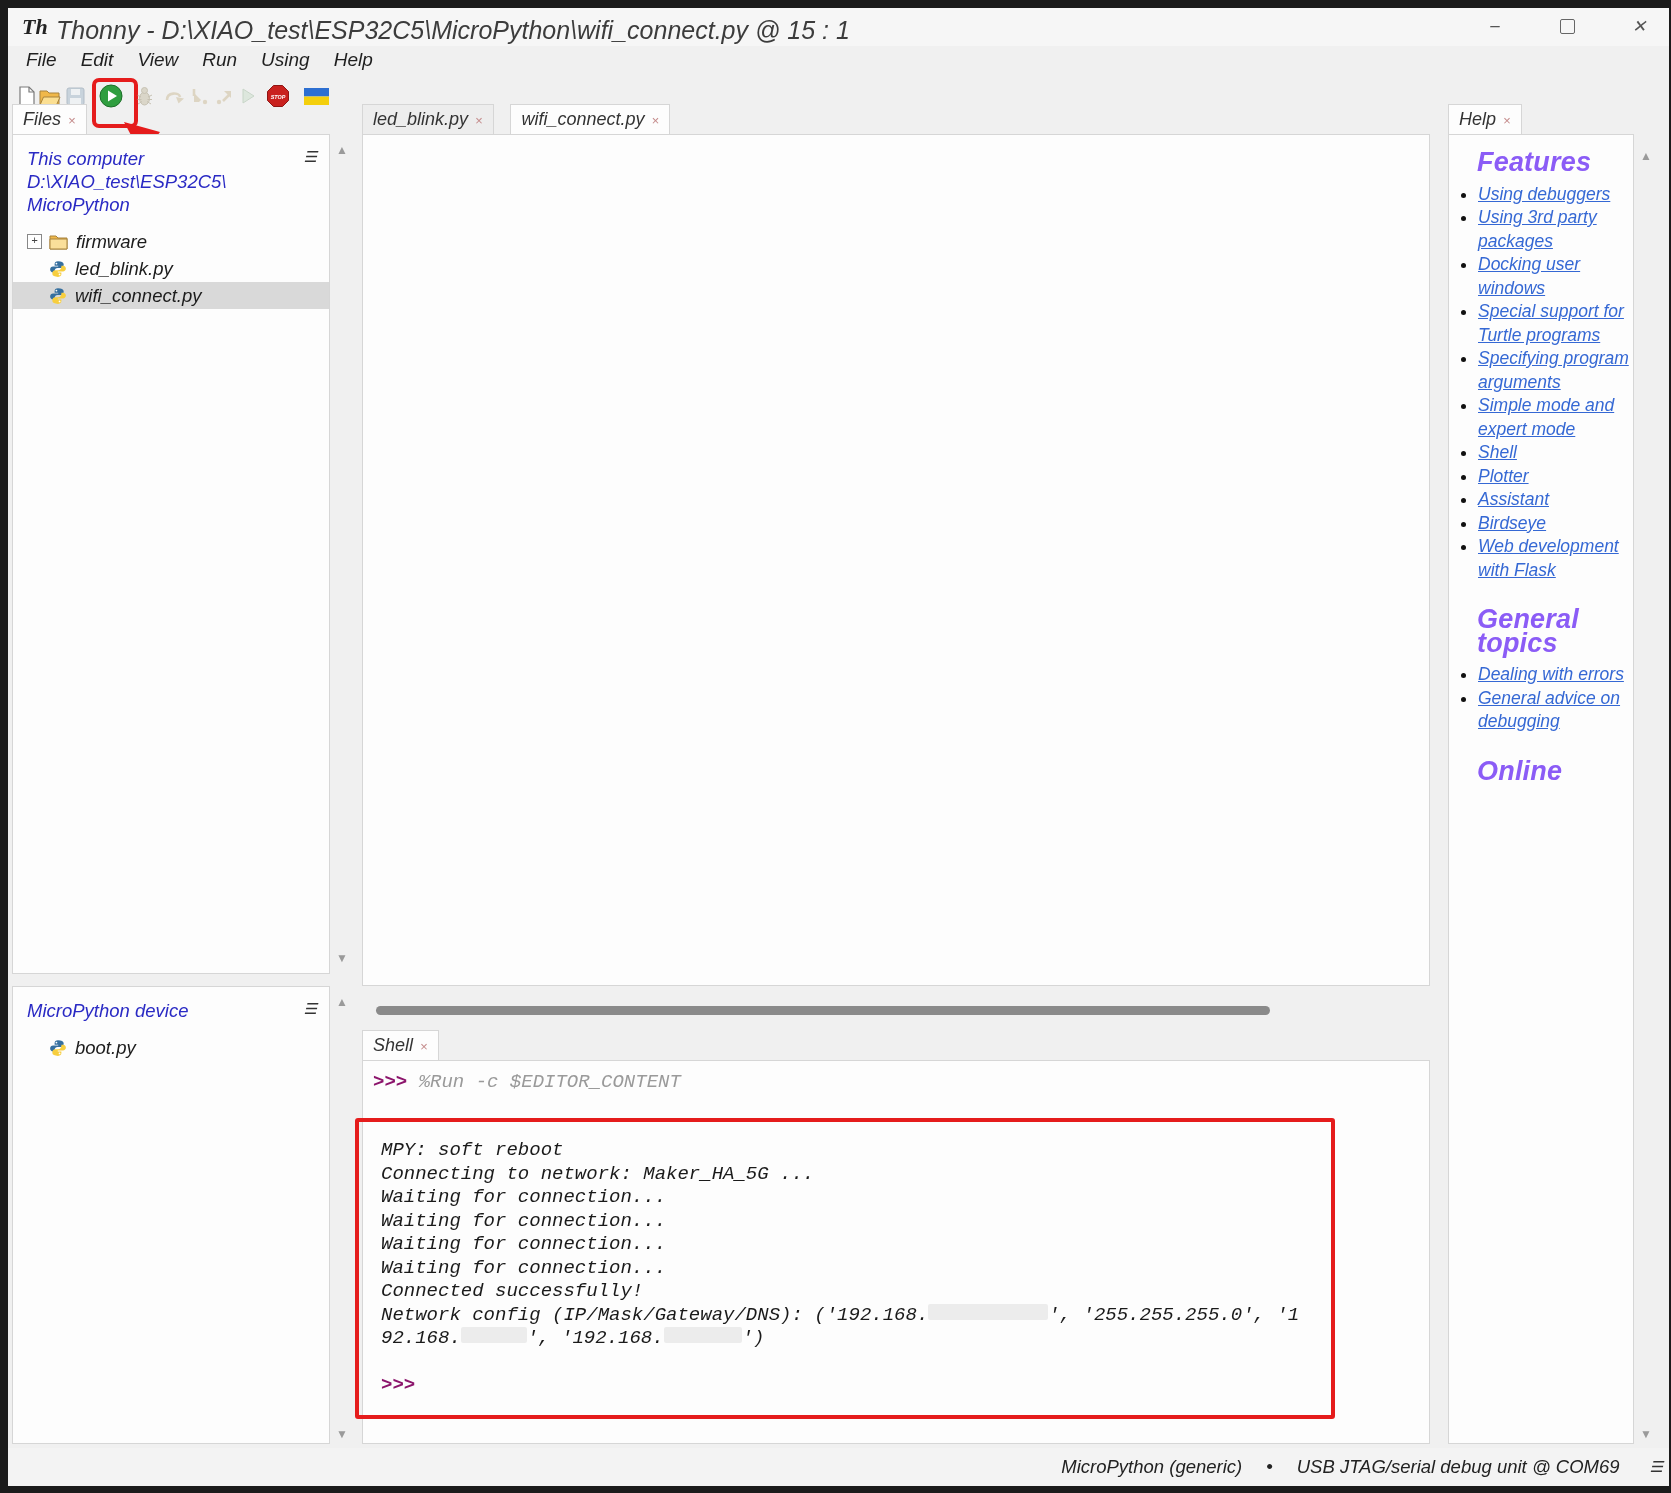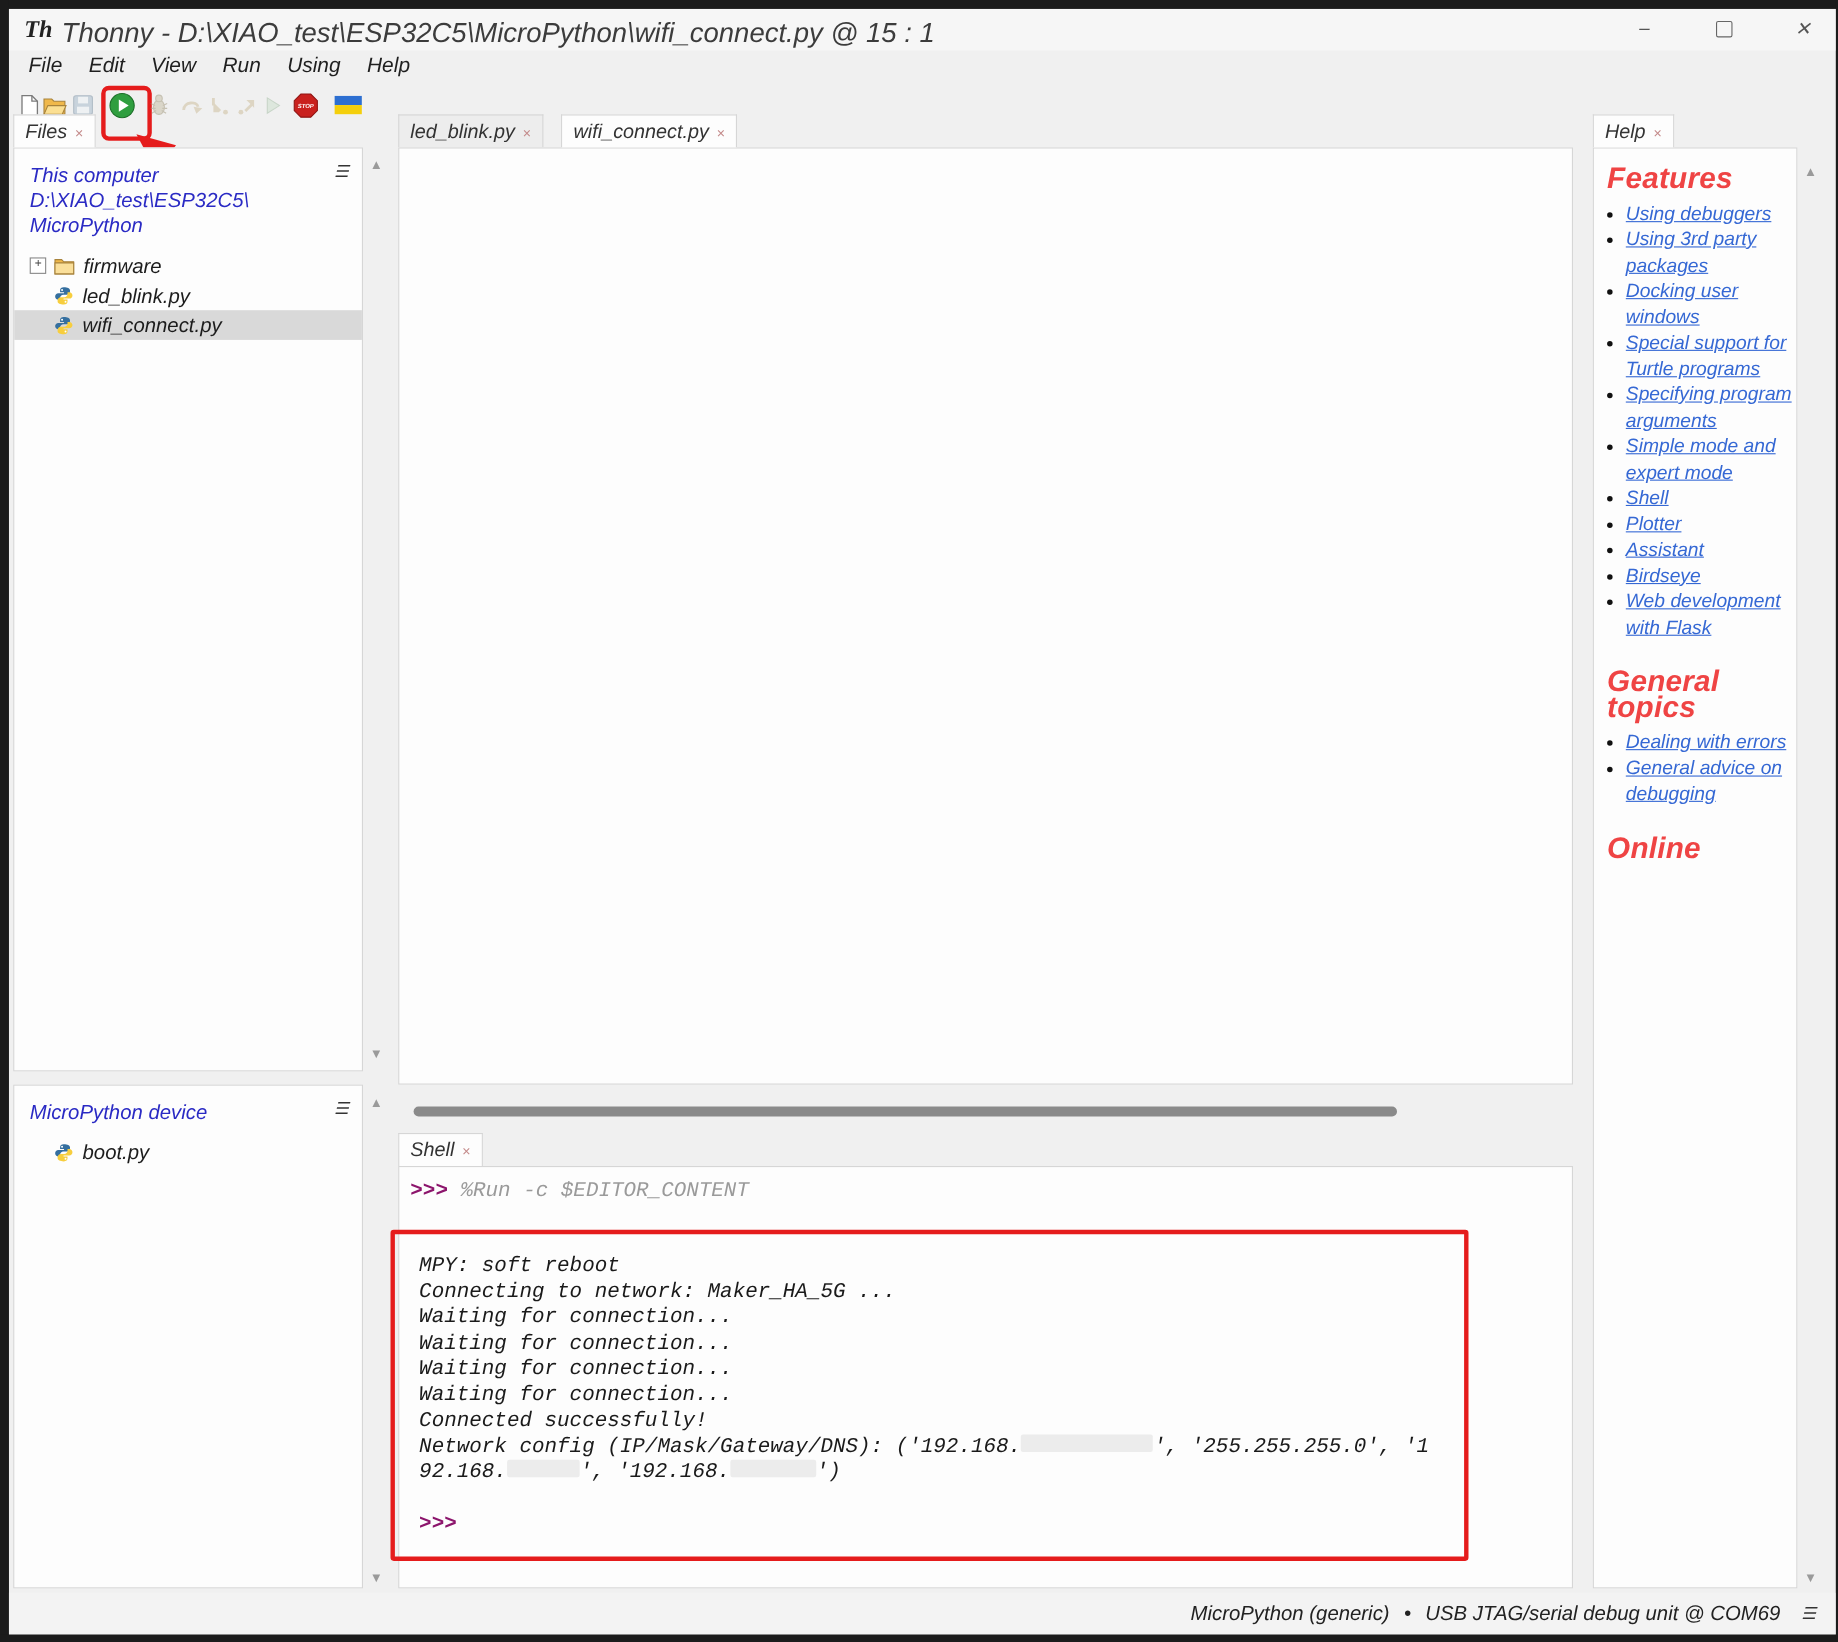--- a/index.html
+++ b/index.html
@@ -70,30 +70,30 @@
   .shell-body{font-family:"Liberation Mono",monospace;font-size:19px;color:#1a1a1a;}
   .shell-prompt-line{position:absolute;left:10px;top:10px;white-space:pre;}
   .p-mark{color:#8c156c;font-weight:bold;}
   .p-cmd{color:#9a9a9a;}
   .shell-out{position:absolute;left:18px;top:78px;line-height:23.5px;white-space:pre;}
   .redact{display:inline-block;height:16px;background:#ececec;border-radius:2px;vertical-align:baseline;}
   .red-box{position:absolute;border:4px solid #e51c1c;border-radius:3px;z-index:5;pointer-events:none;}
 
   
   .help-content{position:absolute;left:12px;top:6px;width:172px;font-size:17.5px;line-height:23.5px;color:#111;}
-  .help-content h2{font-size:27px;margin:26px 0 8px 0;color:#ef4444;letter-spacing:.2px;}
+  .help-content h2{font-size:27px;margin:26px 0 8px 16px;color:#8b5cf6;letter-spacing:.2px;}
   .help-content h2:first-child{margin-top:10px;}
   .help-content ul{margin:0;padding-left:17px;}
   .help-content li{margin:0;}
   .help-content a{color:#3568d4;text-decoration:underline;}
   .help-online p{margin:0;}
 
   
   .statusbar{position:absolute;left:0;right:0;top:1440px;height:38px;background:#f3f3f3;display:flex;
-             align-items:center;justify-content:flex-end;gap:13px;padding-right:18px;font-size:18.5px;color:#222;}
+             align-items:center;justify-content:flex-end;gap:24px;padding-right:6px;font-size:18.5px;color:#222;}
   .statusbar .menu-glyph{font-size:15px;margin-left:6px;color:#333;}
   .edge{position:absolute;background:#1b1b1b;}
 </style>
 </head>
 <body>
 
 <div id="root">
   <div id="window">
 
     <div class="titlebar">

